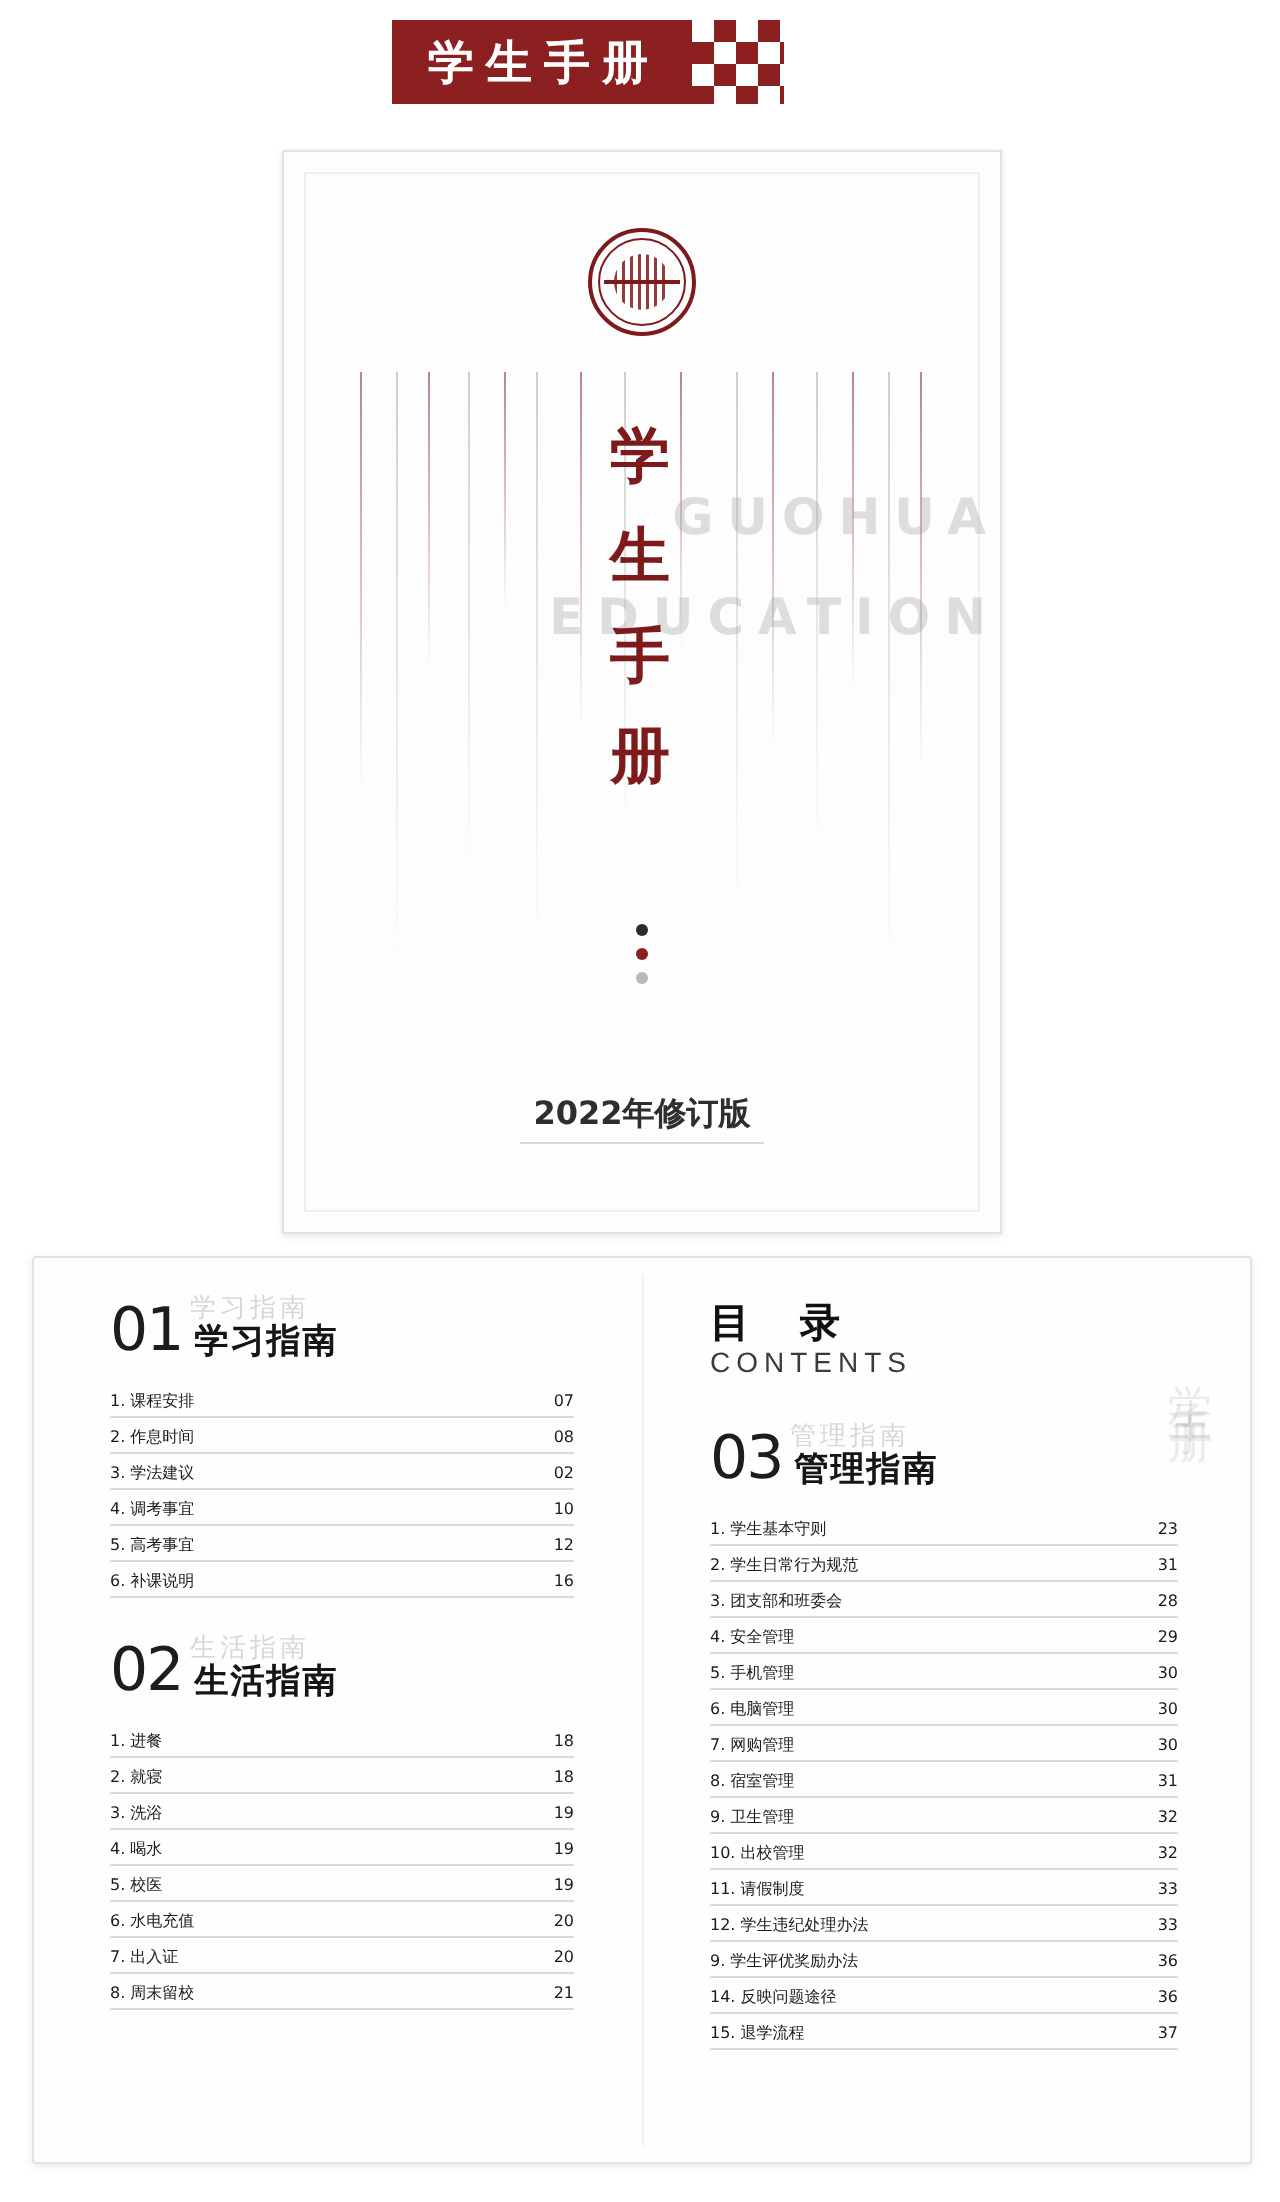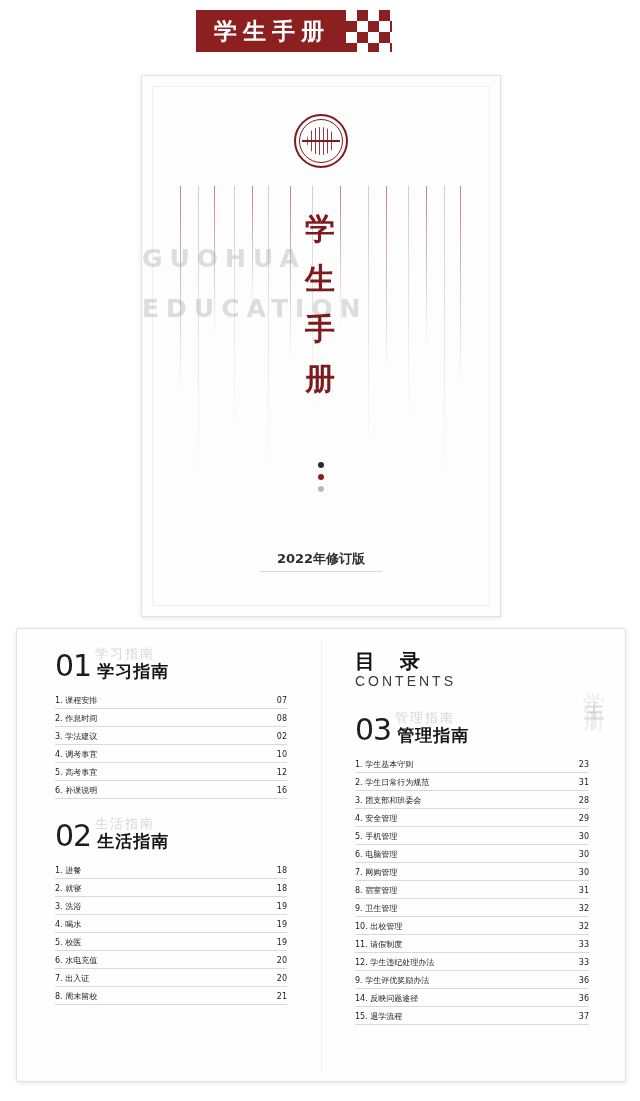--- a/index.html
+++ b/index.html
@@ -113,21 +113,21 @@
     width: 1px;
     background: linear-gradient(to bottom, rgba(140,31,32,0.55), rgba(140,31,32,0));
   }
   .streak.grey {
     background: linear-gradient(to bottom, rgba(120,120,120,0.35), rgba(120,120,120,0));
   }
 
   .ghost-text {
     position: absolute;
     left: 0; right: 0;
-    text-align: left;
+    text-align: right;
     color: rgba(160,160,160,0.35);
     font-family: "DejaVu Sans", sans-serif;
     font-weight: 700;
     letter-spacing: 7px;
   }
   .ghost-1 { top: 168px; font-size: 25px; }
   .ghost-2 { top: 218px; font-size: 25px; }
 
   .cover-title {
     position: absolute;
@@ -158,21 +158,21 @@
   .cover-dots i:nth-child(1) { background: #2b2b2b; }
   .cover-dots i:nth-child(2) { background: #8c1f20; }
   .cover-dots i:nth-child(3) { background: #b9b9b9; }
 
   .cover-edition {
     position: absolute;
     left: 0; right: 0;
     bottom: 48px;
     text-align: center;
     font-family: "DejaVu Sans", sans-serif;
-    font-size: 13px;
+    font-size: 16px;
     color: #2e2e2e;
     font-weight: 700;
   }
   .cover-edition-rule {
     position: absolute;
     bottom: 44px;
     left: 118px;
     width: 122px;
     height: 1px;
     background: #d8d8d8;

